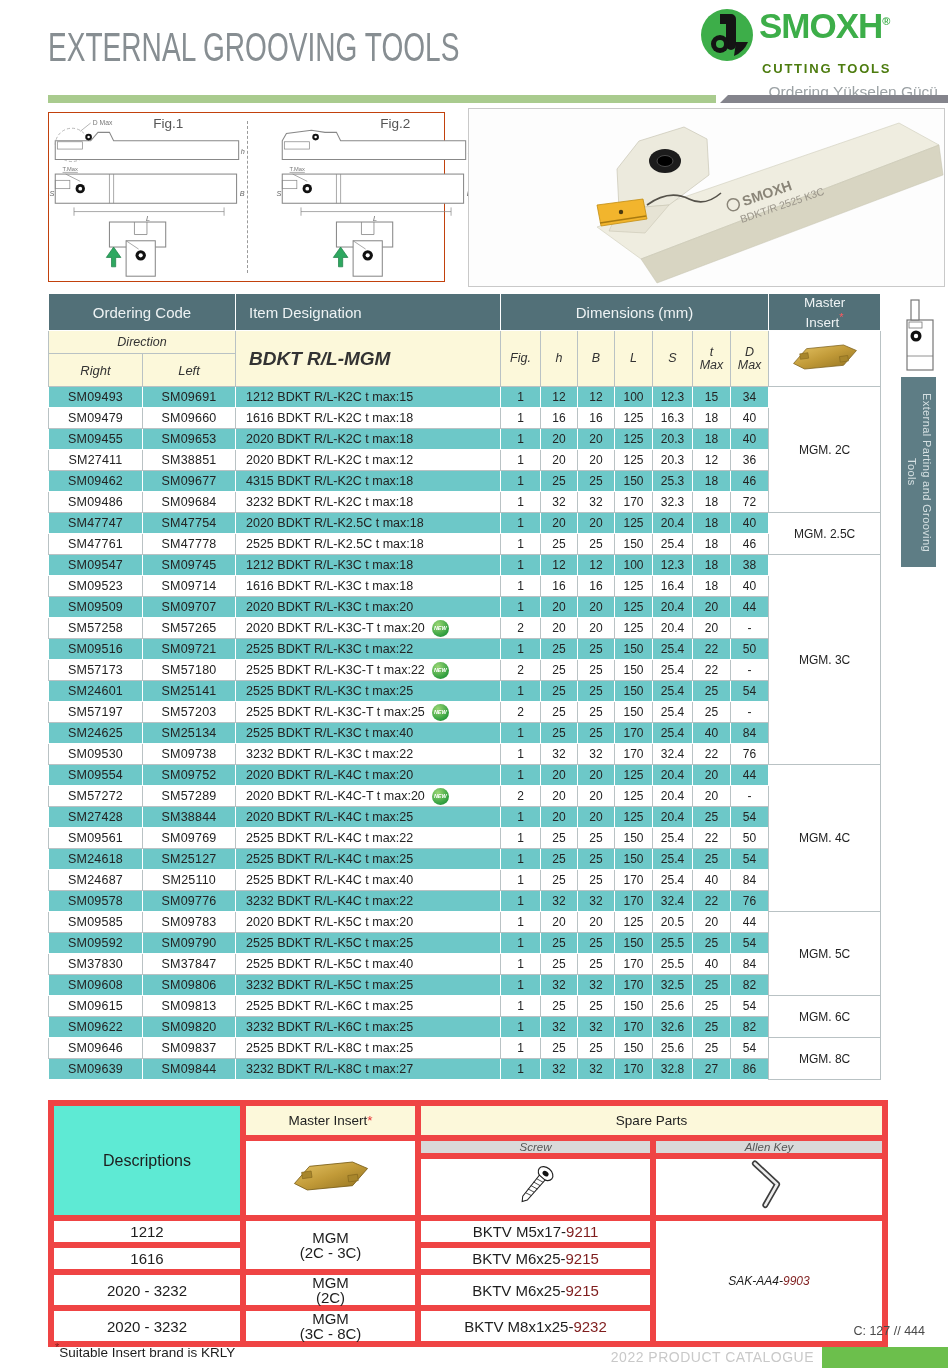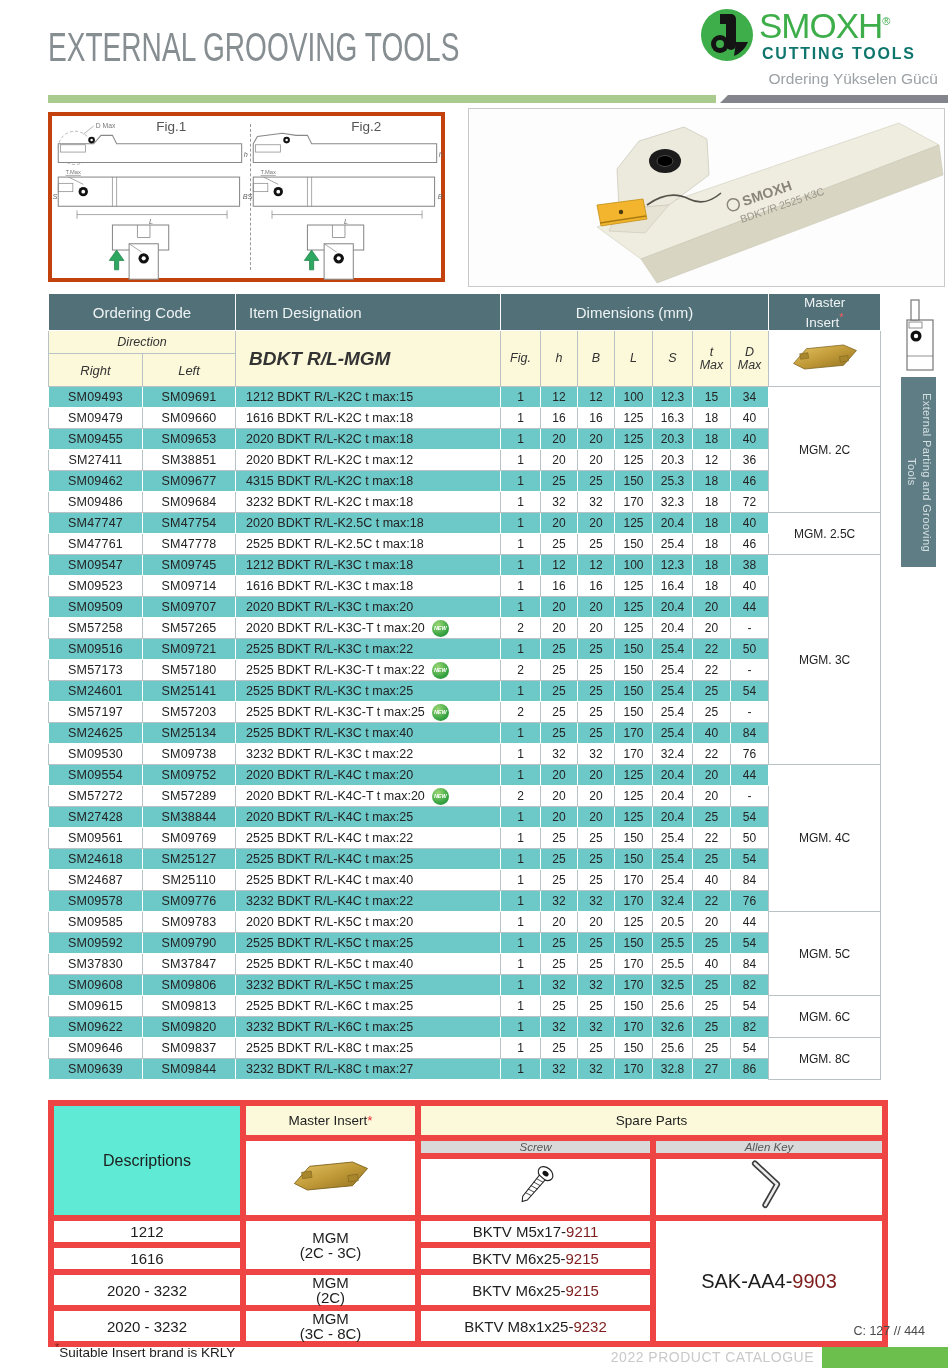--- a/index.html
+++ b/index.html
@@ -6,32 +6,32 @@
   html,body { background:#fff; }
   body { font-family:"Liberation Sans", sans-serif; }
   .page { position:relative; width:950px; height:1368px; background:#fff; overflow:hidden; }
 
   
   .title { position:absolute; left:48px; top:24px; font-size:36px; font-weight:400;
            color:#878E92; white-space:nowrap; transform:scale(0.78,1.12); transform-origin:left top; }
   .logo { position:absolute; left:700px; top:8px; width:238px; }
   .logo-row { display:flex; align-items:flex-start; }
   .logo-text { margin-left:5px; }
-  .logo-brand { font-size:35px; font-weight:normal; color:#3DAE49; letter-spacing:-1px; line-height:1; }
+  .logo-brand { font-size:35px; font-weight:bold; color:#3DAE49; letter-spacing:-1px; line-height:1; }
   .logo-reg { font-size:11px; vertical-align:super; }
-  .logo-sub { font-size:16px; font-weight:bold; color:#0f766e; letter-spacing:1.8px; margin-top:2px; margin-left:3px; }
+  .logo-sub { font-size:13px; font-weight:bold; color:#4d7c0f; letter-spacing:1.8px; margin-top:18px; margin-left:3px; }
   .logo-tagline { font-size:15.5px; color:#9BA1A4; margin-top:7px; text-align:right; }
 
   .bar-green { position:absolute; left:48px; top:95px; width:668px; height:8px; background:#A9CB8E; }
   .bar-gray  { position:absolute; left:720px; top:95px; width:228px; height:8px; background:#84848C;
                clip-path:polygon(8px 0,100% 0,100% 100%,0 100%); }
 
   
   .figures-box { position:absolute; left:48px; top:112px; width:397px; height:170px;
-                 border:4px solid #c2410c; background:#fff; display:flex; }
+                 border:1px solid #c2410c; background:#fff; display:flex;gap:29px; }
   .fig-half { width:50%; height:100%; position:relative; }
   .fig-divider { position:absolute; left:198px; top:8px; bottom:8px; border-left:1px dashed #9a9a9a; }
   .photo-box { position:absolute; left:468px; top:108px; width:477px; height:179px;
                border:1px solid #c9c9c9; background:#fdfdfd; overflow:hidden; }
 
   
   .tab-icon { position:absolute; left:899px; top:294px; width:44px; height:82px; }
   .side-tab { position:absolute; left:901px; top:377px; width:35px; height:190px; background:#5E7D85;
               color:#D5E0E2; writing-mode:vertical-rl; font-size:11px; line-height:15.5px;
               letter-spacing:.4px; text-align:center; padding:8px 2px; }
@@ -723,21 +723,21 @@
           <path d="M16,6 L46,34 L30,62" fill="none" stroke="#ededed" stroke-width="3.5" stroke-linejoin="round" stroke-linecap="round"></path>
         </svg>
       </td>
     </tr>
     <tr class="bt-data">
       <td>1212</td>
       <td rowspan="2" class="bt-mgm">
         <span>MGM</span><br><span>(2C - 3C)</span>
       </td>
       <td><span>BKTV M5x17-</span><span class="red">9211</span></td>
-      <td rowspan="4" style="font-size:20px;">
+      <td rowspan="4" style="font-size:12px;font-style:italic;">
         <span>SAK-AA4-</span><span class="red">9903</span>
       </td>
     </tr>
     <tr class="bt-data">
       <td>1616</td>
       <td><span>BKTV M6x25-</span><span class="red">9215</span></td>
     </tr>
     <tr class="bt-data" style="height:30px;">
       <td>2020 - 3232</td>
       <td class="bt-mgm"><span>MGM</span><br><span>(2C)</span></td>

